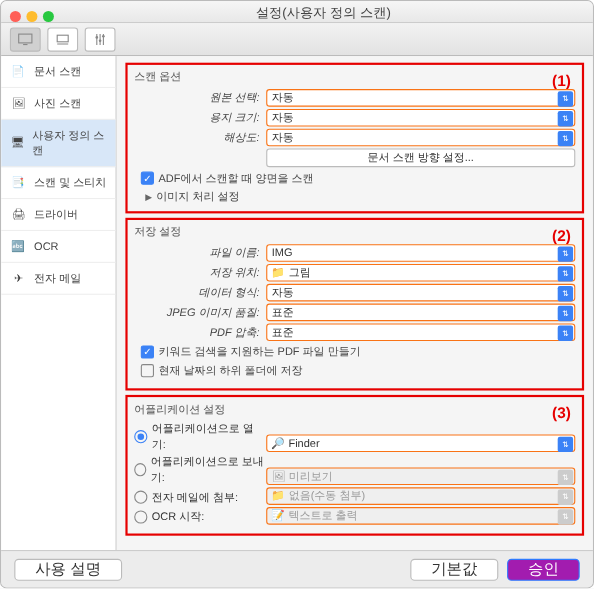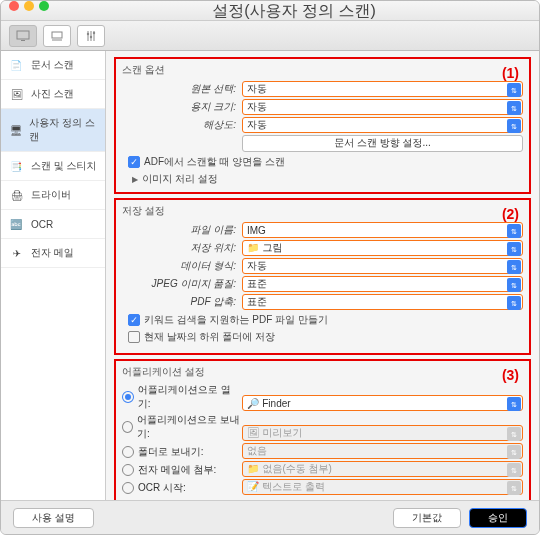--- a/index.html
+++ b/index.html
@@ -1,18 +1,18 @@
 <!DOCTYPE html>
 <html><head>
 <meta charset="utf-8">
 <style>
 * { margin: 0; padding: 0; box-sizing: border-box; font-family: -apple-system, "Helvetica Neue", Arial, sans-serif; }
 body { background: #fff; width: 540px; height: 535px; font-size: 10px; color: #333; }
 .window { width: 540px; height: 535px; border: 1px solid #bbb; border-radius: 6px; overflow: hidden; background: #ececec; display: flex; flex-direction: column; }
-.titlebar { height: 20px; background: linear-gradient(#f6f6f6,#e8e8e8); border-bottom: 1px solid #ccc; display: flex; align-items: flex-start; padding: 0 8px; font-size: 16px; color: #444; }
+.titlebar { height: 20px; background: linear-gradient(#f6f6f6,#e8e8e8); border-bottom: 1px solid #ccc; display: flex; align-items: flex-end; padding: 0 8px; font-size: 12px; color: #444; }
 .traffic { display: flex; gap: 5px; margin-right: 8px; }
 .tl { width: 10px; height: 10px; border-radius: 50%; }
 .tl.r { background: #ff5f57; } .tl.y { background: #febc2e; } .tl.g { background: #28c840; }
 .title { flex: 1; text-align: center; }
 .toolbar { height: 30px; background: linear-gradient(#f2f2f2,#e2e2e2); border-bottom: 1px solid #bbb; display: flex; align-items: center; padding: 0 8px; gap: 6px; }
 .tool-btn { width: 28px; height: 22px; border: 1px solid #bbb; border-radius: 3px; background: #fff; display: flex; align-items: center; justify-content: center; color: #888; font-size: 12px; }
 .tool-btn.on { background: #d0d0d0; }
 .main { flex: 1; display: flex; background: #f5f5f5; overflow: hidden; }
 .sidebar { width: 105px; background: #fff; border-right: 1px solid #ccc; }
 .sb-item { display: flex; align-items: center; gap: 6px; padding: 7px 8px; border-bottom: 1px solid #eee; font-size: 10px; color: #444; cursor: pointer; }
@@ -35,22 +35,22 @@
 .rad { width: 12px; height: 12px; border: 1px solid #888; border-radius: 50%; margin-right: 4px; display: inline-flex; align-items: center; justify-content: center; }
 .rad.on { border-color: #3b82f6; }
 .rad.on::after { content: ""; width: 6px; height: 6px; background: #3b82f6; border-radius: 50%; }
 .chk-row { display: flex; align-items: center; font-size: 10px; margin: 3px 0 3px 6px; color: #444; }
 .disclosure { display: flex; align-items: center; font-size: 10px; margin: 3px 0 0 10px; color: #444; }
 .tri { font-size: 8px; margin-right: 4px; color: #666; }
 .radio-row { display: flex; align-items: flex-end; font-size: 10px; margin: 2px 0; }
 .radio-row .rlabel { width: 120px; display: flex; align-items: center; }
 .folder-ico { color: #5aa0e6; margin-right: 3px; font-size: 10px; }
 .footer { height: 34px; background: #ececec; border-top: 1px solid #ccc; display: flex; align-items: center; padding: 0 12px; font-size: 11px; }
-.fbtn { height: 20px; padding: 0 18px; border: 1px solid #bbb; border-radius: 4px; background: #fff; display: flex; align-items: center; font-size: 10px; }
-.fbtn.primary { background: #000000; color: #fff; border-color: #2f7bff; }
+.fbtn { height: 20px; padding: 0 18px; border: 1px solid #bbb; border-radius: 4px; background: #fff; display: flex; align-items: center; font-size: 14px; }
+.fbtn.primary { background: #a21caf; color: #fff; border-color: #2f7bff; }
 .spacer { flex: 1; }
 </style>
 </head>
 <body>
 
 <div class="window">
   <div class="titlebar">
     <div class="traffic">
       <div class="tl r"></div>
       <div class="tl y"></div>
@@ -225,30 +225,20 @@
               <span>어플리케이션으로 보내기:</span>
             </div>
             <div class="select dis">
               <span class="select-inner"><span>🖼</span> <span>미리보기</span></span>
               <span class="arrows dis">⇅</span>
             </div>
           </div>
         <div class="radio-row">
             <div class="rlabel">
               <span class="rad"></span>
-              <span>폴더로 보내기:</span>
-            </div>
-            <div class="select dis">
-              <span class="select-inner">없음</span>
-              <span class="arrows dis">⇅</span>
-            </div>
-          </div>
-        <div class="radio-row">
-            <div class="rlabel">
-              <span class="rad"></span>
               <span>전자 메일에 첨부:</span>
             </div>
             <div class="select dis">
               <span class="select-inner"><span class="folder-ico">📁</span><span>없음(수동 첨부)</span></span>
               <span class="arrows dis">⇅</span>
             </div>
           </div>
         <div class="radio-row">
             <div class="rlabel">
               <span class="rad"></span>

